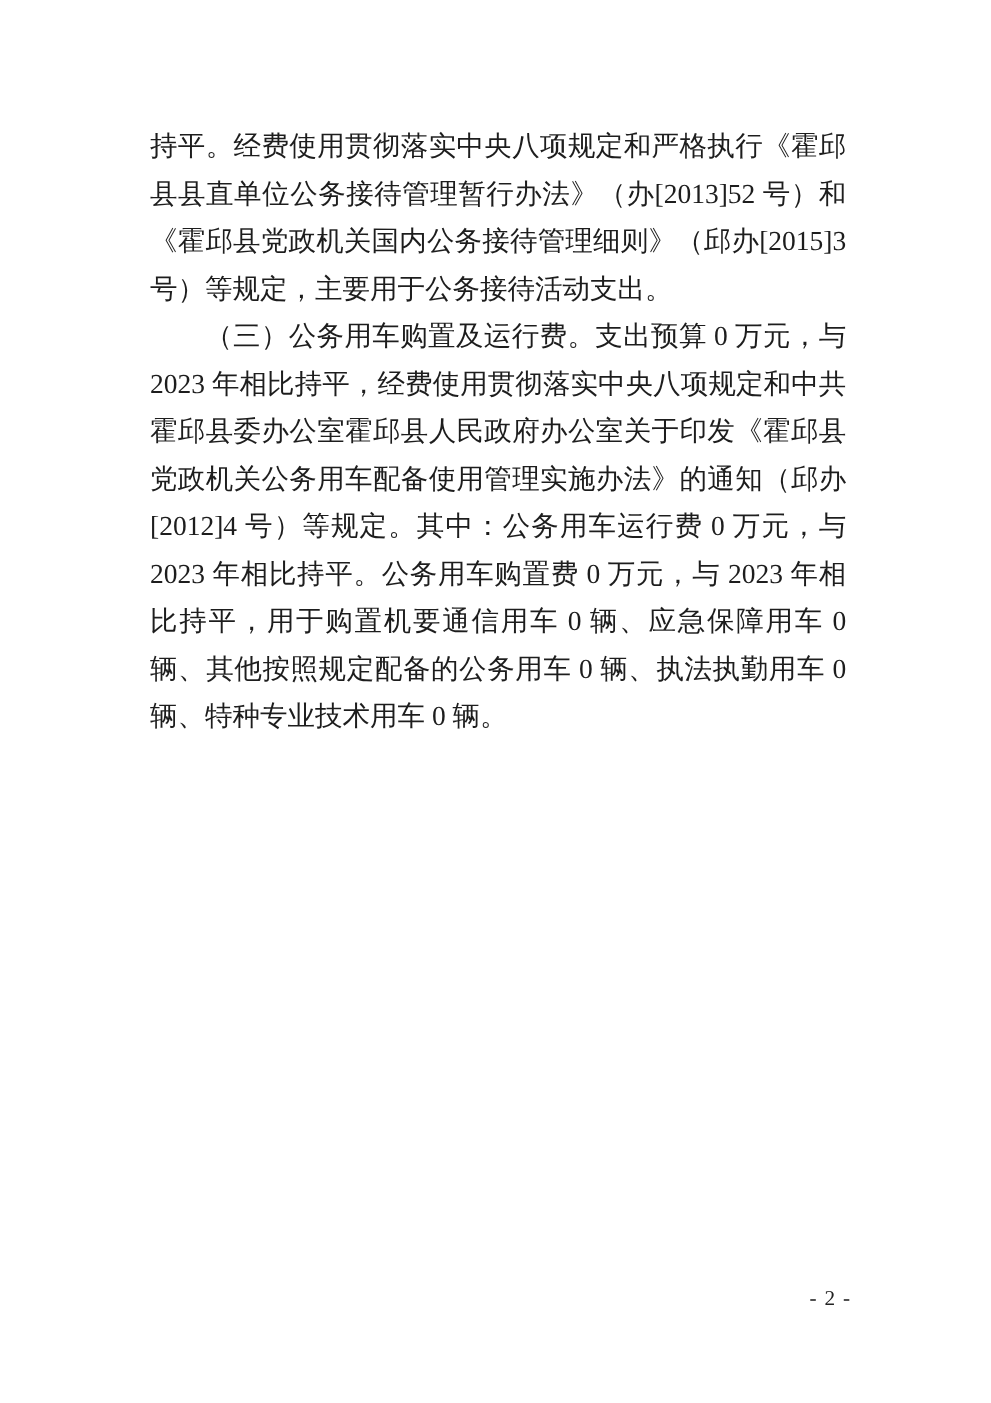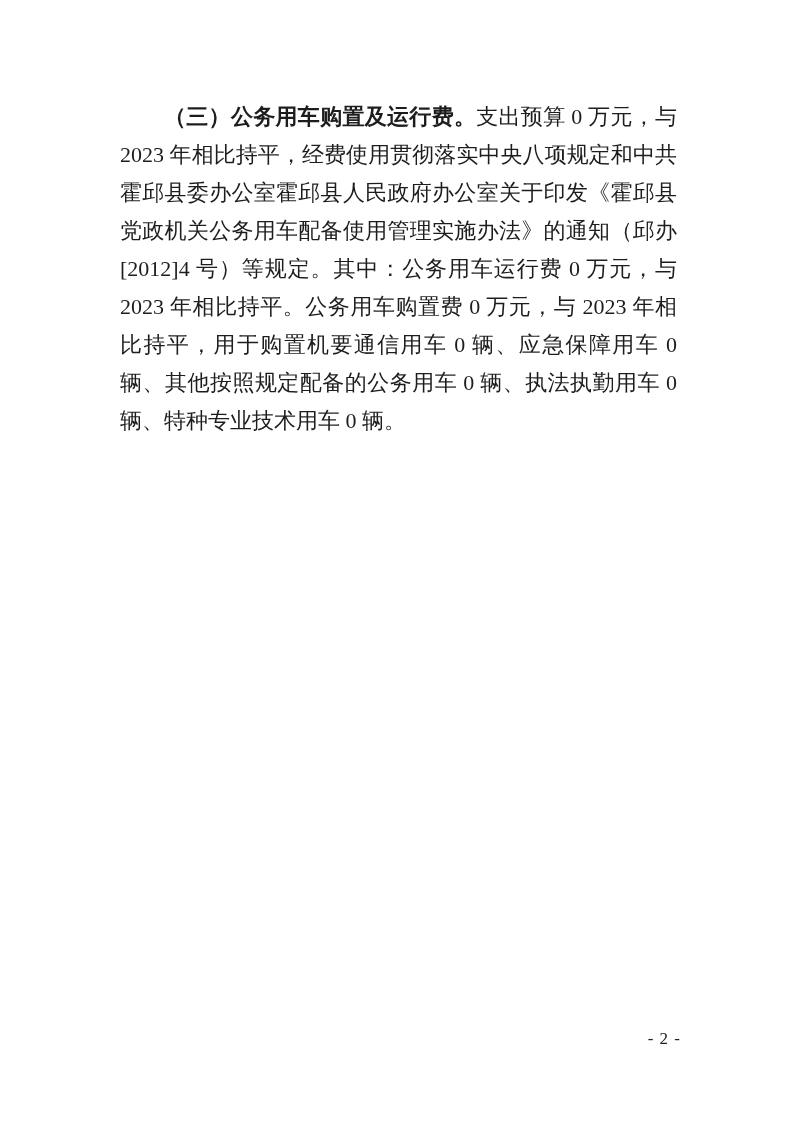--- a/index.html
+++ b/index.html
@@ -33,35 +33,36 @@
     text-align: justify;
   }
   .para {
     margin: 0;
     padding: 0;
   }
   .para.indent {
     text-indent: 2em;
   }
   .lead {
-    font-weight: 700;
+    font-weight: 400;
     margin-top: 20px;
   }
   .page-number {
     position: absolute;
     top: 1028px;
     right: 112px;
     font-family: "Liberation Serif", "DejaVu Serif", serif;
     font-size: 17px;
     line-height: 22px;
     color: #222222;
     letter-spacing: 1px;
   }
 </style>
 </head>
 <body>
 
 <div class="page">
   <div class="content">
+    <p class="para"><span>持平。经费使用贯彻落实中央八项规定和严格执行《霍邱县县直单位公务接待管理暂行办法》（办[2013]52 号）和《霍邱县党政机关国内公务接待管理细则》（邱办[2015]3 号）等规定，主要用于公务接待活动支出。</span></p>
     <p class="para indent"><strong class="lead">（三）公务用车购置及运行费。</strong><span>支出预算 0 万元，与 2023 年相比持平，经费使用贯彻落实中央八项规定和中共霍邱县委办公室霍邱县人民政府办公室关于印发《霍邱县党政机关公务用车配备使用管理实施办法》的通知（邱办[2012]4 号）等规定。其中：公务用车运行费 0 万元，与 2023 年相比持平。公务用车购置费 0 万元，与 2023 年相比持平，用于购置机要通信用车 0 辆、应急保障用车 0 辆、其他按照规定配备的公务用车 0 辆、执法执勤用车 0 辆、特种专业技术用车 0 辆。</span></p>
   </div>
   <div class="page-number">- 2 -</div>
 </div>
 
 </body></html>

